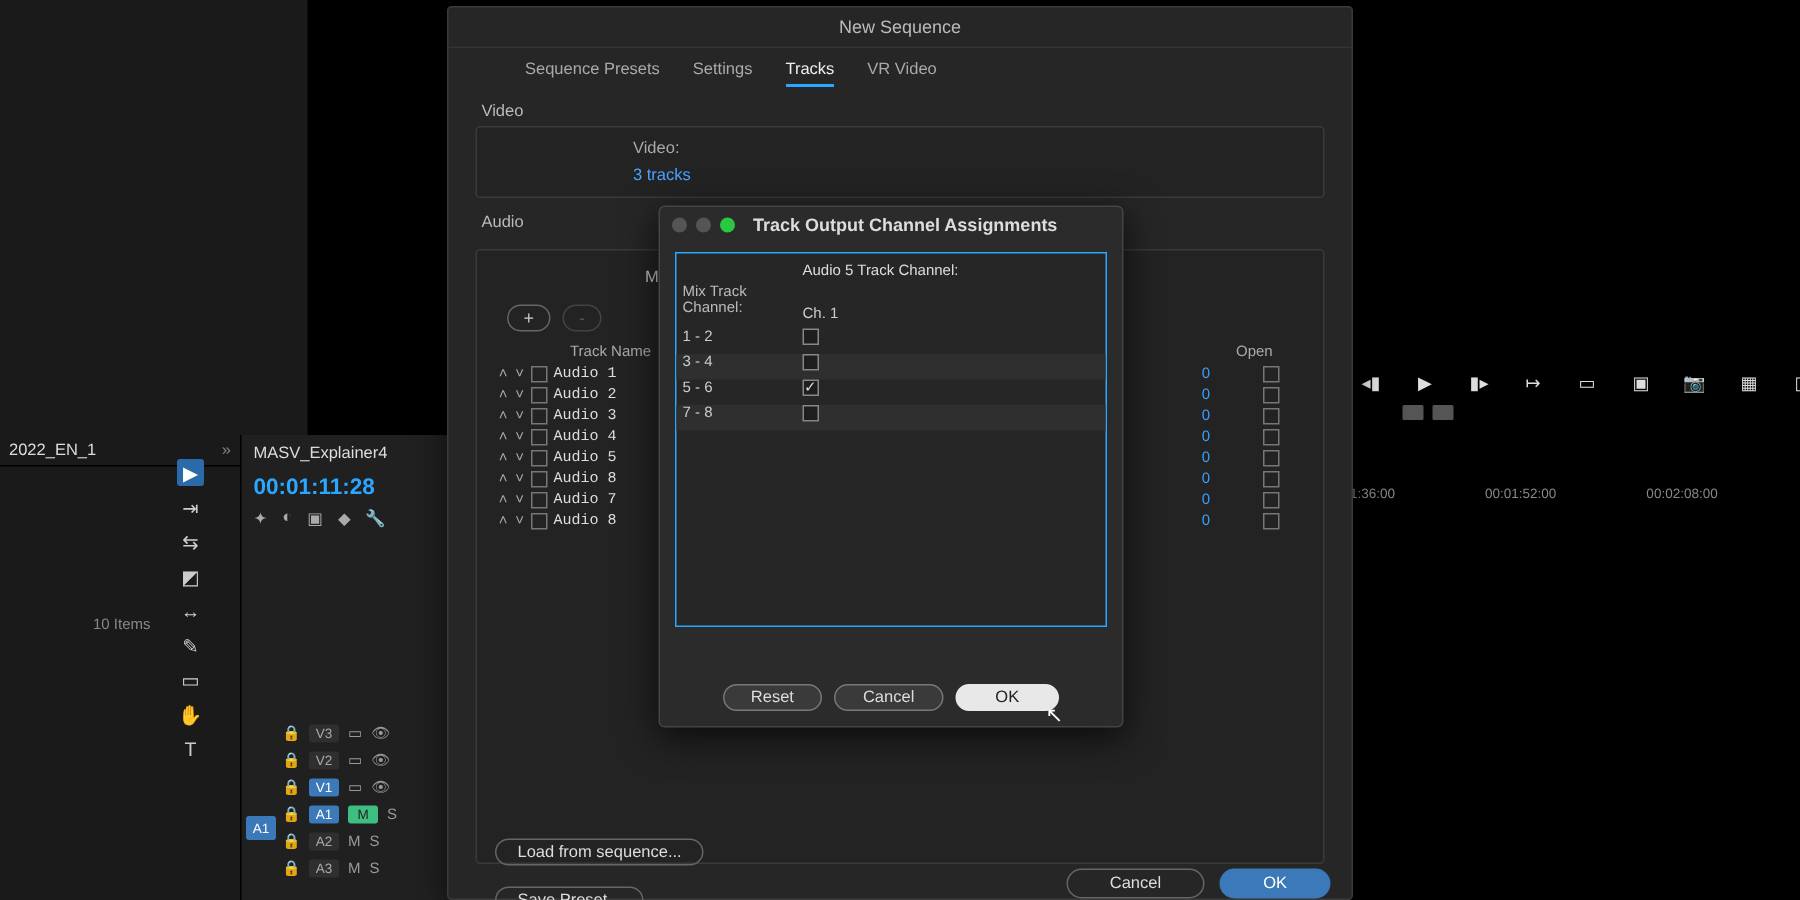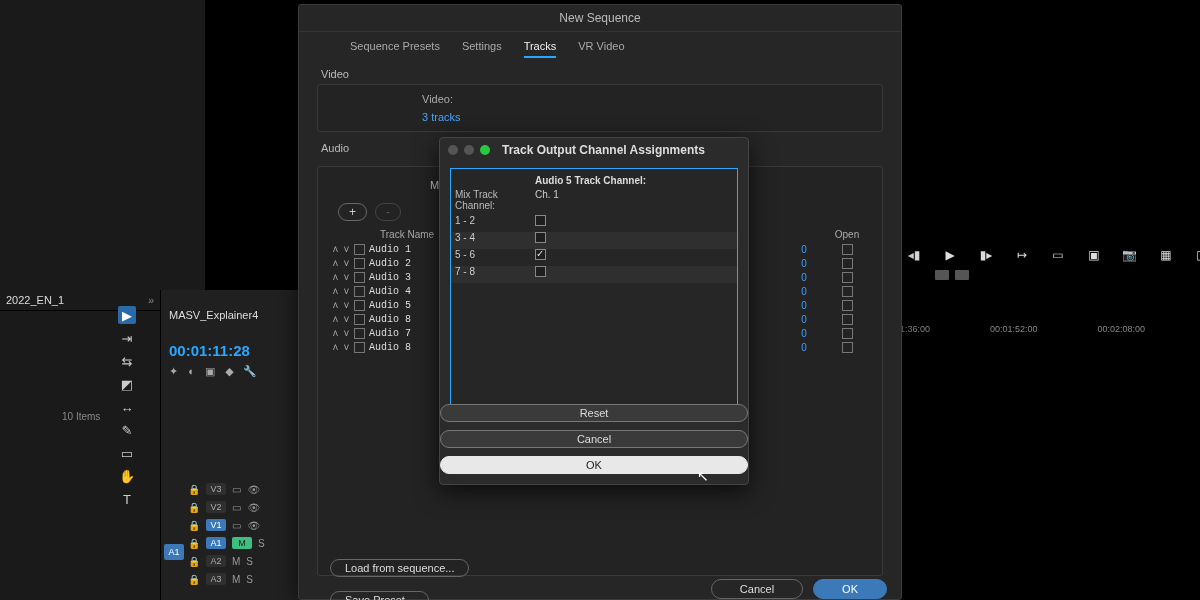--- a/index.html
+++ b/index.html
@@ -10,21 +10,21 @@
 
   
   .project-panel { position:absolute; left:0; top:290px; width:160px; height:310px; background:#1a1a1a; }
   .project-tab { display:flex; align-items:center; gap:6px; padding:4px 6px; border-bottom:1px solid #000; }
   .project-tab span.name { color:#ddd; font-size:11px; }
   .project-tab span.arrows { color:#888; margin-left:auto; }
   .items-count { padding:100px 0 0 62px; color:#888; font-size:10px; }
 
   
   .source-panel { position:absolute; left:160px; top:290px; width:140px; height:310px; background:#202020; border-left:1px solid #000; }
-  .source-header { padding:19px 8px; color:#ddd; font-size:11px; }
+  .source-header { padding:6px 8px; color:#ddd; font-size:11px; }
   .source-tc { color:#2aa7ff; font-size:15px; font-weight:600; padding:2px 8px 6px; }
   .source-icons { display:flex; gap:10px; padding:0 8px 6px; color:#aaa; }
   .tool-col { position:absolute; left:115px; top:300px; width:24px; display:flex; flex-direction:column; gap:5px; align-items:center; padding-top:6px; }
   .tool-col .tool { width:18px; height:18px; display:flex; align-items:center; justify-content:center; color:#ccc; font-size:13px; }
   .tool.active { background:#2a6aa8; color:#fff; border-radius:2px; }
   .track-header-col { position:absolute; left:160px; top:480px; width:140px; }
   .trk-row { height:18px; display:flex; align-items:center; gap:6px; padding-left:28px; font-size:10px; color:#aaa; }
   .trk-row .lock { width:12px; color:#999; }
   .trk-row .lbl { width:20px; text-align:center; background:#2f2f2f; border-radius:2px; padding:1px 2px; font-size:9px; }
   .trk-row .lbl.sel { background:#3b79b8; color:#fff; }
@@ -55,21 +55,21 @@
   .dd { background:#1c1c1c; border:1px solid #444; color:#ddd; padding:1px 18px 1px 6px; position:relative; border-radius:2px; }
   .dd::after { content:"▾"; position:absolute; right:4px; color:#aaa; font-size:9px; }
   .add-row { display:flex; gap:8px; padding:4px 0 6px 8px; }
   .pill { border:1px solid #666; color:#ccc; border-radius:10px; padding:0 10px; font-size:12px; line-height:16px; }
   .pill.disabled { color:#555; border-color:#444; }
   .tbl-head { display:flex; font-size:10px; color:#aaa; padding:2px 0; }
   .col-toggle { width:44px; }
   .col-name { width:100px; padding-left:6px; }
   .col-gap { flex:1; }
   .col-num { width:40px; text-align:center; }
-  .col-open { width:46px; text-align:center; }
+  .col-open { width:46px; }
   .trk-list { }
   .trk { display:flex; align-items:center; height:14px; font-size:10px; }
   .trk .chev { color:#aaa; width:11px; text-align:center; }
   .trk .cb { width:11px; height:11px; border:1px solid #777; margin:0 4px 0 2px; }
   .trk .nm { color:#ddd; width:100px;font-family:Liberation Mono, monospace; }
   .trk .zero { color:#3aa0ff; width:40px; text-align:center; margin-left:auto; }
   .trk .open { width:46px; display:flex; justify-content:center; }
   .trk .open .cb2 { width:11px; height:11px; border:1px solid #777; }
 
   .btn-outline { border:1px solid #666; background:transparent; color:#ddd; border-radius:10px; padding:2px 14px; font-size:11px; }
@@ -83,31 +83,31 @@
   
   .modal-toca { position:absolute; left:439px; top:137px; width:310px; height:348px; background:#2b2b2b; border:1px solid #444; border-radius:4px; box-shadow:0 6px 24px rgba(0,0,0,.7); }
   .modal-tbar { display:flex; align-items:center; gap:6px; padding:5px 8px; }
   .dot { width:10px; height:10px; border-radius:50%; }
   .dot.r { background:#555; } .dot.y { background:#555; } .dot.g { background:#28c840; }
   .modal-title { flex:1; text-align:left; color:#ddd; font-weight:600; font-size:12px; padding-left:6px; }
   .modal-body { margin:6px 10px; border:1px solid #2aa7ff; height:250px; background:#262626; }
   .body-head { display:flex; font-size:10px; color:#bbb; }
   .body-head .lcol { width:80px; padding:20px 4px 4px 4px; }
   .body-head .rcol { padding:6px 4px 4px 4px; }
-  .rcol .track-title { color:#ddd; margin-bottom:3px;font-weight:bold; }
+  .rcol .track-title { color:#ddd; margin-bottom:18px; }
   .rcol .ch-label { color:#ccc; font-size:10px; }
   .assign-rows { }
   .arow { display:flex; align-items:flex-start; height:17px; font-size:10px; }
   .arow.alt { background:#2f2f2f; }
   .arow .lc { width:80px; padding-left:4px; color:#ccc; }
   .arow .rc { padding-left:4px; }
   .chk { width:11px; height:11px; border:1px solid #888; display:inline-block; position:relative; background:#1e1e1e; }
   .chk.checked::after { content:"✓"; position:absolute; left:0; top:-2px; font-size:10px; color:#ddd; }
 
-  .modal-footer { position:absolute; left:0; right:0; bottom:10px; display:flex; justify-content:center; gap:8px;flex-direction:column; }
+  .modal-footer { position:absolute; left:0; right:0; bottom:10px; display:flex; justify-content:center; gap:8px; }
   .mbtn { border-radius:11px; padding:2px 18px; font-size:11px; border:1px solid #777; background:#3a3a3a; color:#ddd; }
   .mbtn.primary { background:#e8e8e8; color:#222; border-color:#e8e8e8; padding:2px 26px; }
 
   .cursor { position:absolute; left:697px; top:468px; font-size:14px; color:#fff; pointer-events:none; }
 </style>
 </head>
 <body>
 
 <div class="top-left-panel"></div>
 

